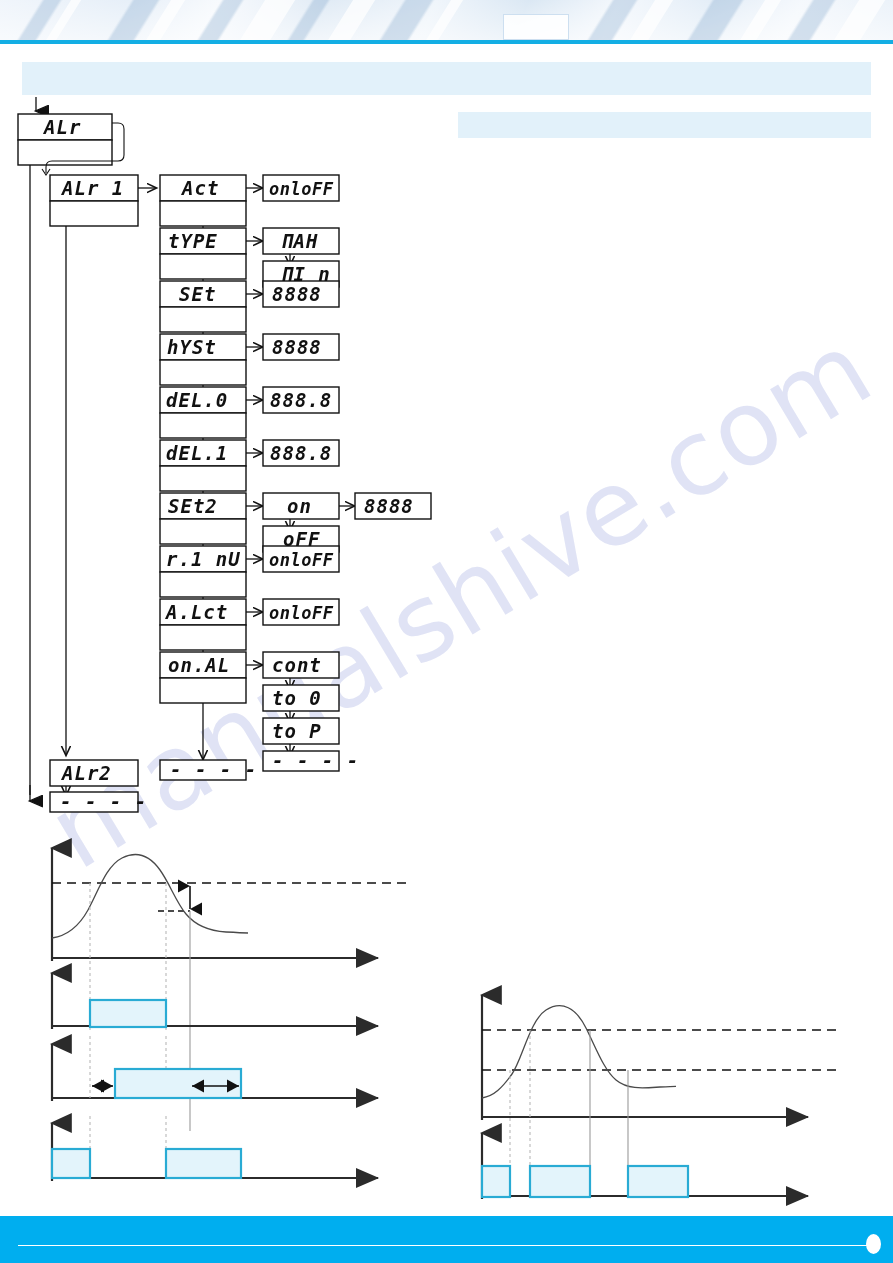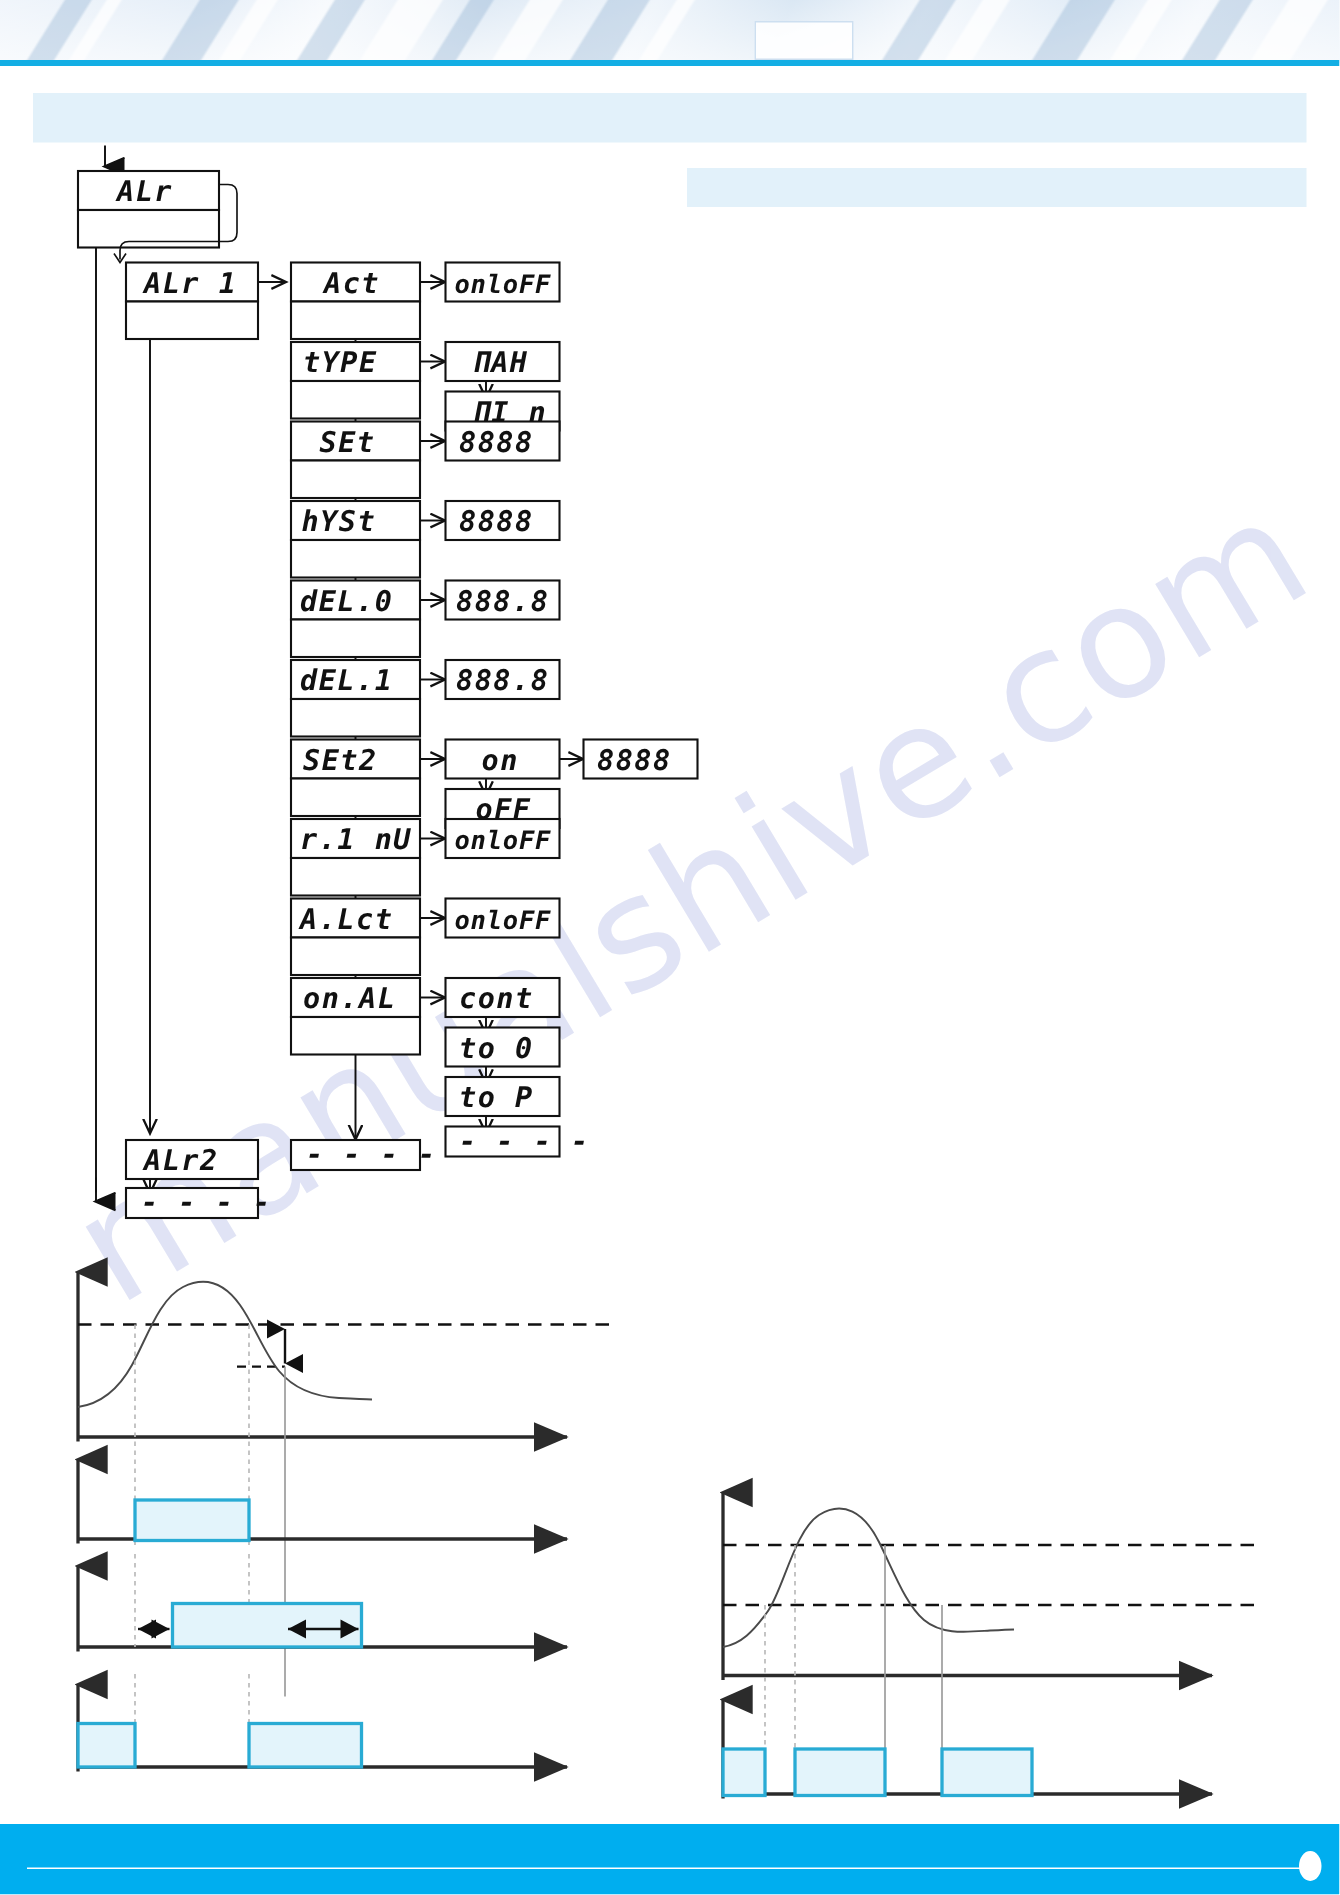--- a/index.html
+++ b/index.html
@@ -56,21 +56,21 @@
   }
   .watermark span {
     font-family: "DejaVu Sans", sans-serif;
     font-size: 104px; font-weight: 400;
     color: #ced3ef; opacity: 0.62;
     transform: rotate(-31deg);
     white-space: nowrap; letter-spacing: 1px;
   }
 
   
-  #flow { position: absolute; left: 0; top: 95px; width: 470px; height: 730px; padding-left: 34px; }
+  #flow { position: absolute; left: 0; top: 95px; width: 470px; height: 730px; }
   #flow svg { display: block; }
 
   
   .seg {
     font-family: "DejaVu Sans Mono", monospace;
     font-size: 19px;
     font-style: italic;
     font-weight: 700;
     fill: #111;
     letter-spacing: 1px;

